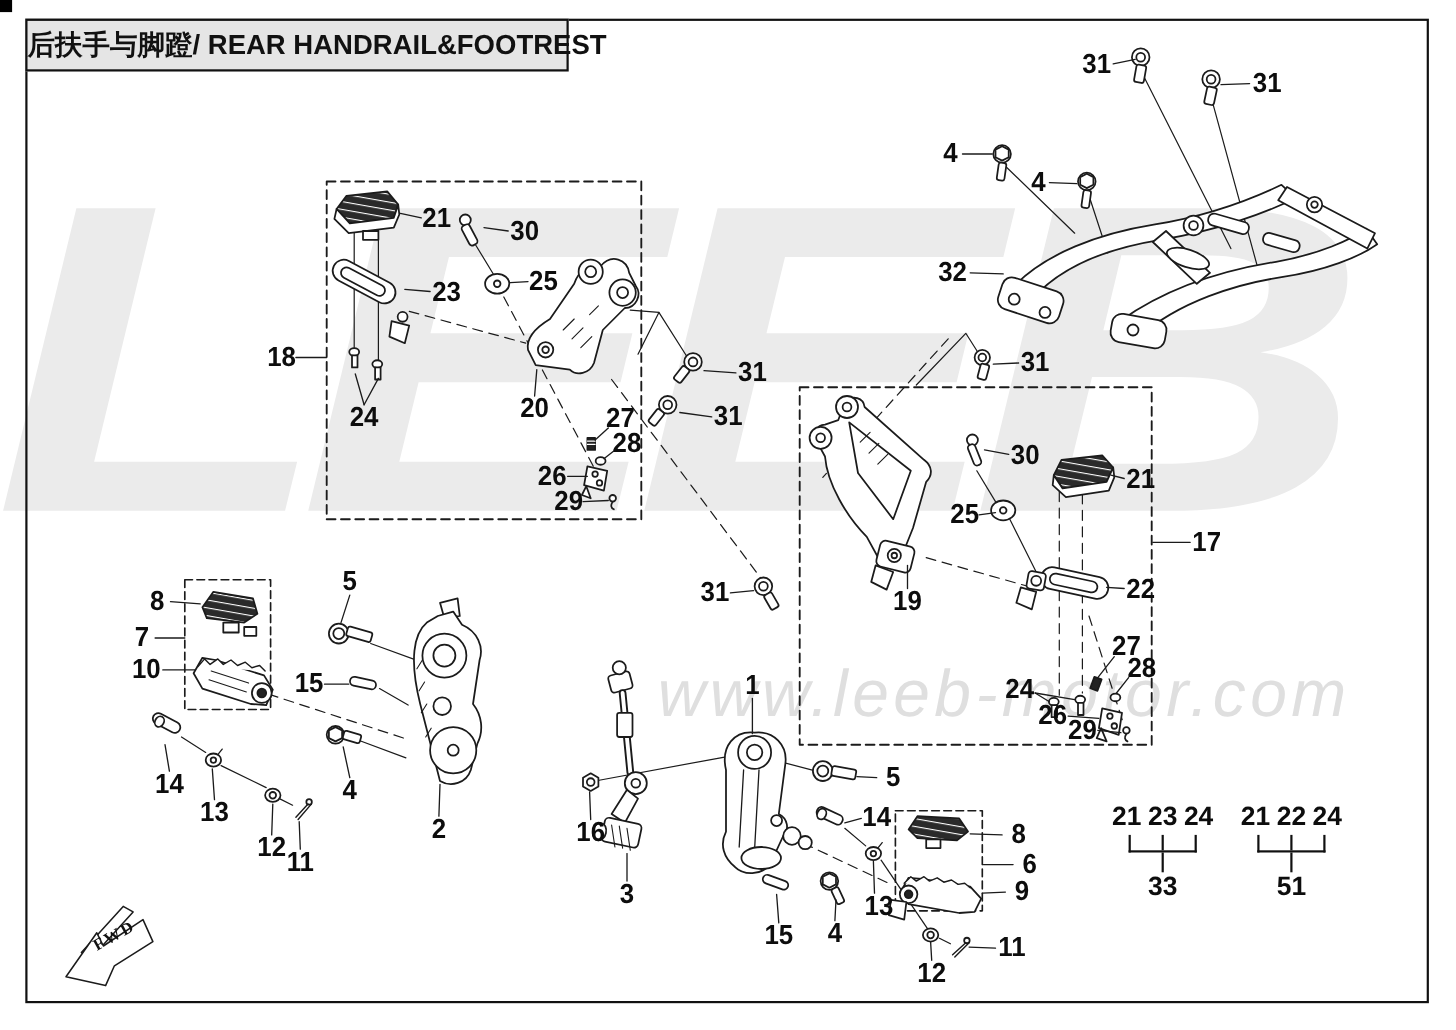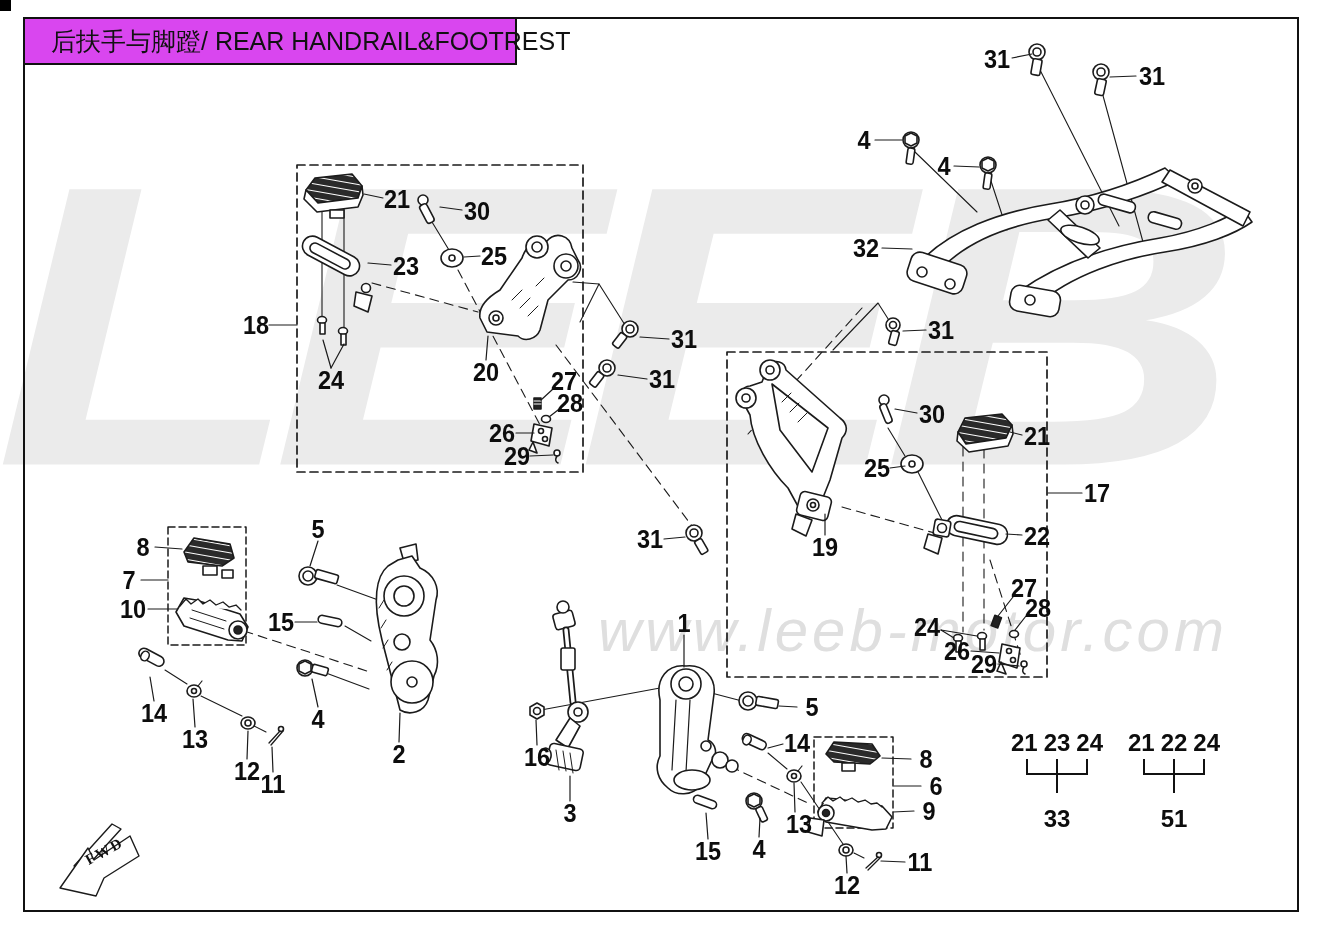--- a/index.html
+++ b/index.html
@@ -4,22 +4,22 @@
 <style>
   html,body{margin:0;padding:0;background:#fff;}
   .page{
     position:relative;width:1324px;height:936px;background:#ffffff;overflow:hidden;
     font-family:"Liberation Sans", sans-serif;color:#111;
   }
   .corner-square{position:absolute;left:0;top:0;width:11px;height:11px;background:#000;}
   .frame{position:absolute;left:23px;top:17px;width:1276px;height:895px;border:2px solid #111;box-sizing:border-box;}
   .title-box{
     position:absolute;left:23px;top:17px;width:494px;height:48px;box-sizing:border-box;
-    border:2px solid #111;background:#d946ef;line-height:44px;padding-left:26px;
-    font-size:25px;font-weight:400;white-space:nowrap;letter-spacing:0px;
+    border:2px solid #111;background:#e5e5e5;line-height:44px;
+    font-size:25px;font-weight:700;white-space:nowrap;letter-spacing:0px;
   }
   .wm-big{
     position:absolute;left:-6px;top:118px;width:1340px;height:520px;
     font-size:500px;line-height:520px;font-weight:700;font-style:italic;
     color:#ebebeb;letter-spacing:-28px;transform:scaleY(.80);transform-origin:left top;
     white-space:nowrap;user-select:none;
   }
   .wm-url{
     position:absolute;left:598px;top:596px;width:740px;
     font-size:60px;font-style:italic;color:#dfdfdf;letter-spacing:4px;white-space:nowrap;
@@ -30,21 +30,21 @@
   .callout{
     position:absolute;transform:translate(-50%,-50%) scaleX(.94);
     font-size:25px;font-weight:700;color:#0d0d0d;white-space:nowrap;
   }
   .legend-group{position:absolute;width:96px;text-align:center;font-weight:700;font-size:24px;color:#0d0d0d;}
   .lg-row{display:flex;justify-content:space-between;width:92px;margin:0 auto;}
   .lg-bracket{position:relative;width:62px;height:16px;margin:2px auto 0 auto;
     border-left:2px solid #111;border-right:2px solid #111;border-bottom:2px solid #111;box-sizing:border-box;}
   .lg-bracket::before{content:"";position:absolute;left:50%;top:0;width:2px;height:100%;background:#111;transform:translateX(-50%);}
   .lg-stem{width:2px;height:18px;background:#111;margin:0 auto;}
-  .lg-result{margin-top:12px;}
+  .lg-result{margin-top:0px;}
   .fwd-label{
     position:absolute;left:84px;top:843px;font-family:"Liberation Serif", serif;
     font-weight:700;font-size:15px;color:#111;transform:rotate(-29deg);letter-spacing:2px;
   }
 </style>
 </head>
 <body>
 
 <div class="page">
 

